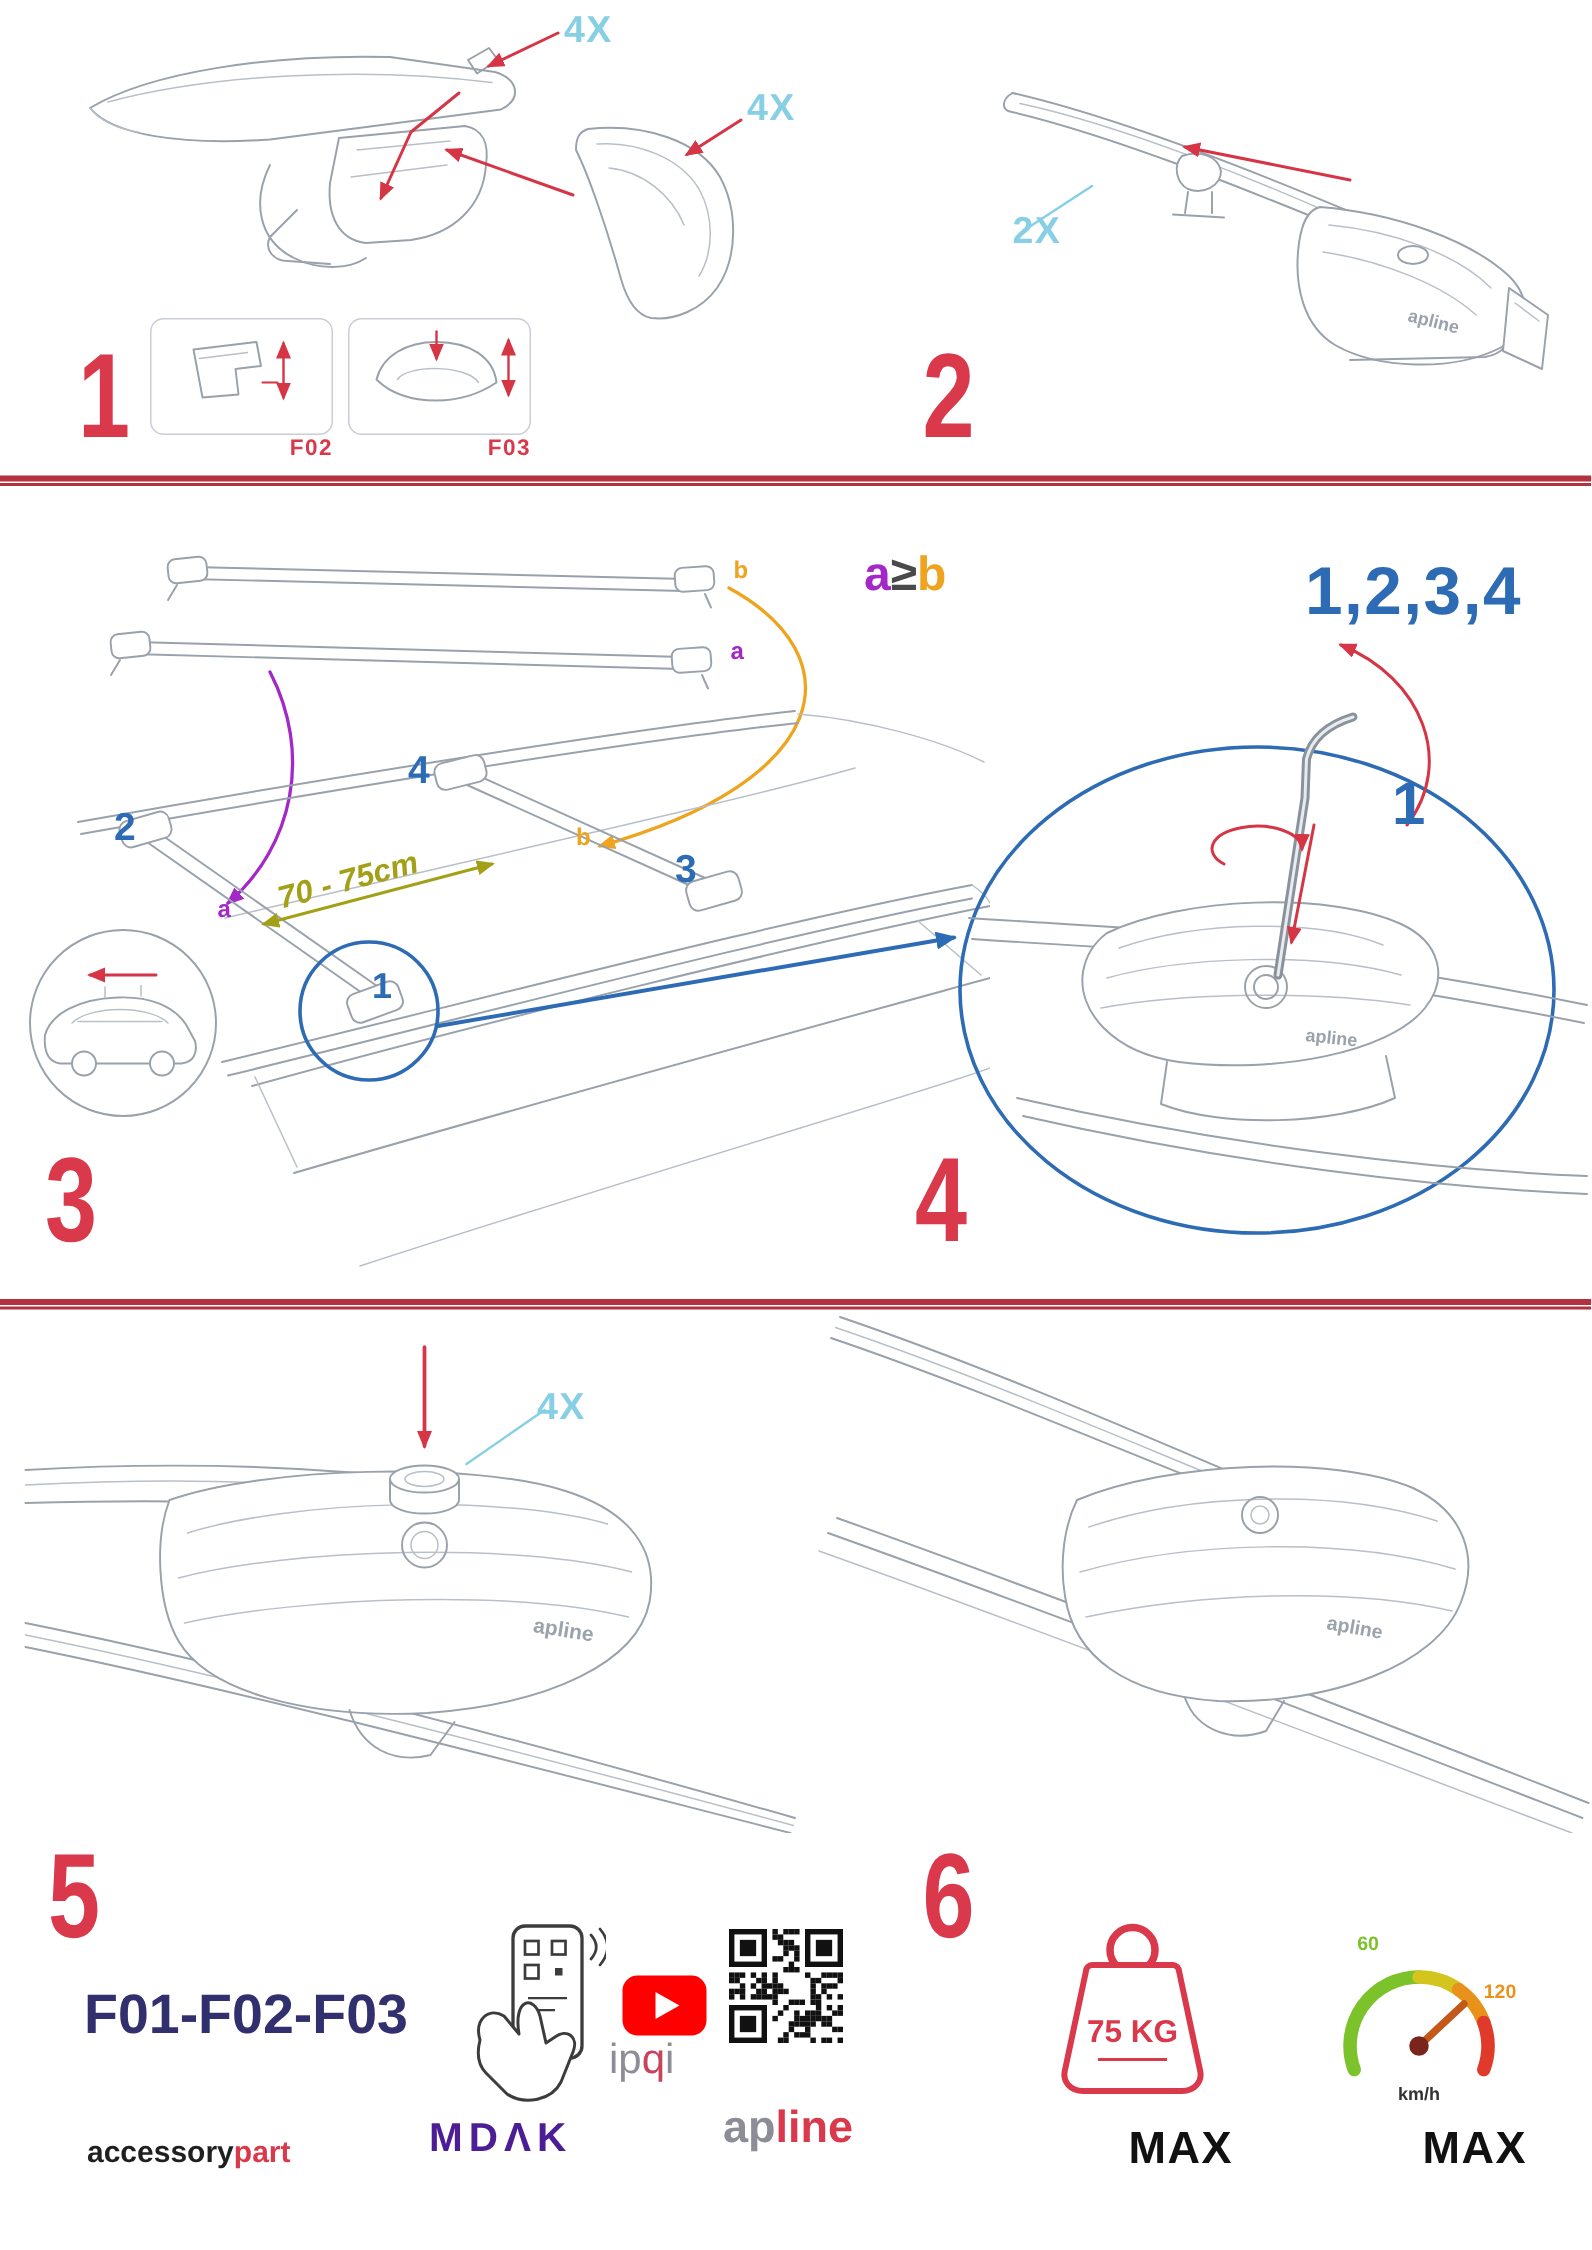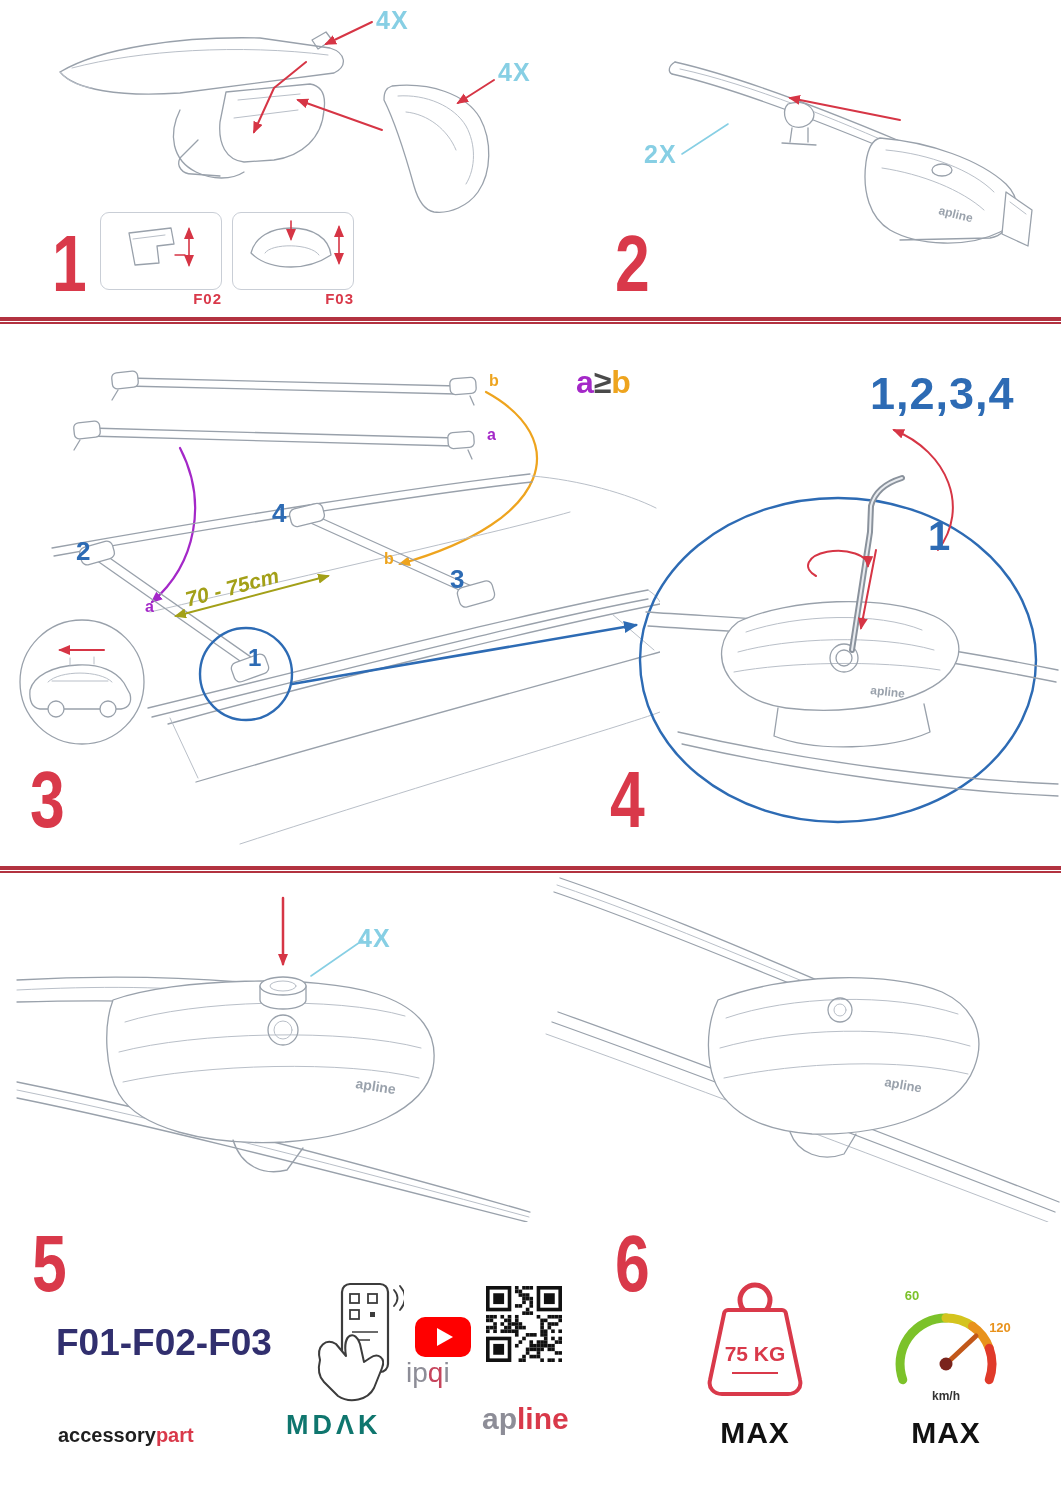--- a/index.html
+++ b/index.html
@@ -16,23 +16,23 @@
   .ptlbl{font-size:16px;font-weight:700}
   .purple{color:#a428c8}.orange{color:#eea41e}
   .cmp{font-size:32px;font-weight:700}
   .cmp .op{color:#4a4a4a;font-weight:600}
   .dim{font-size:21px;font-weight:700;font-style:italic;color:#a3a018;transform:rotate(-15deg);transform-origin:left center;white-space:nowrap}
   .divider{left:0;width:1061px;height:7px;border-top:4px solid #b23240;border-bottom:2px solid #b23240;z-index:4}
   .inset{border:1.6px solid #c9ced6;border-radius:9px;background:#fff;z-index:3}
   .insetlbl{font-size:15px;color:#d9394a;letter-spacing:1px;text-align:right;font-weight:600}
   .codes{font-size:37px;font-weight:700;color:#312f6e;letter-spacing:0px}
   .brandrow{font-weight:700;white-space:nowrap}
-  .b-dark{color:#1f1f1f}.b-red{color:#d9394a}.b-gray{color:#8d8d97}.b-mdak{color:#0f766e;letter-spacing:4px}
+  .b-dark{color:#1f1f1f}.b-red{color:#d9394a}.b-gray{color:#8d8d97}.b-mdak{color:#4c1d95;letter-spacing:4px}
   .b-q{color:#c6445c}
-  .max{font-size:30px;font-weight:700;color:#111;text-align:center;letter-spacing:1px}
+  .max{font-size:30px;font-weight:700;color:#111;text-align:right;letter-spacing:1px}
   
   .g{stroke:#99a1ab;fill:none;stroke-width:1.3;stroke-linecap:round;stroke-linejoin:round}
   .gw{stroke:#99a1ab;fill:#fff;stroke-width:1.3;stroke-linecap:round;stroke-linejoin:round}
   .gt{stroke:#b9bfc8;fill:none;stroke-width:1;stroke-linecap:round}
   .r{stroke:#d63545;fill:none;stroke-width:2;stroke-linecap:round;stroke-linejoin:round}
   .r3{stroke:#d63545;fill:none;stroke-width:2.5;stroke-linecap:round}
   .cy{stroke:#87cfe4;fill:none;stroke-width:1.6;stroke-linecap:round}
   .bl{stroke:#2d6bb4;fill:none;stroke-width:2.6;stroke-linecap:round}
   .pu{stroke:#a428c8;fill:none;stroke-width:2.2;stroke-linecap:round}
   .or{stroke:#eea41e;fill:none;stroke-width:2.2;stroke-linecap:round}
@@ -138,21 +138,21 @@
       <ellipse class="g" cx="292" cy="128" rx="10" ry="6"></ellipse>
       <path class="g" d="M250,198 L340,196 C352,194 358,186 356,178"></path>
       <path class="gw" d="M356,150 L382,168 L378,204 L352,192 Z"></path>
       <path class="gt" d="M360,160 L376,172"></path>
       <text class="footlogo" x="288" y="172" transform="rotate(14 288 172)">apline</text>
     </g>
     <path class="r" d="M250,78 L140,56" marker-end="url(#aR)"></path>
     <path class="cy" d="M32,112 L78,82"></path>
   </svg>
 
-  <span class="abs lbl qty" style="left:644px;top:140px">2X</span>
+  <span class="abs lbl qty" style="left:675px;top:140px">2X</span>
   <span class="abs lbl stepnum" style="left:615px;top:224px">2</span>
 
   <div class="abs divider" style="top:317px"></div>
 
   <svg class="abs" style="left:0;top:352px" width="660" height="512" viewBox="0 0 660 512">
 
     <g>
       <path class="g" d="M128,26 L458,34"></path>
         <path class="g" d="M126,34 L456,42"></path>
       <rect class="gw" x="112" y="20" width="26" height="16" rx="5" transform="rotate(-6 125 28)"></rect>

